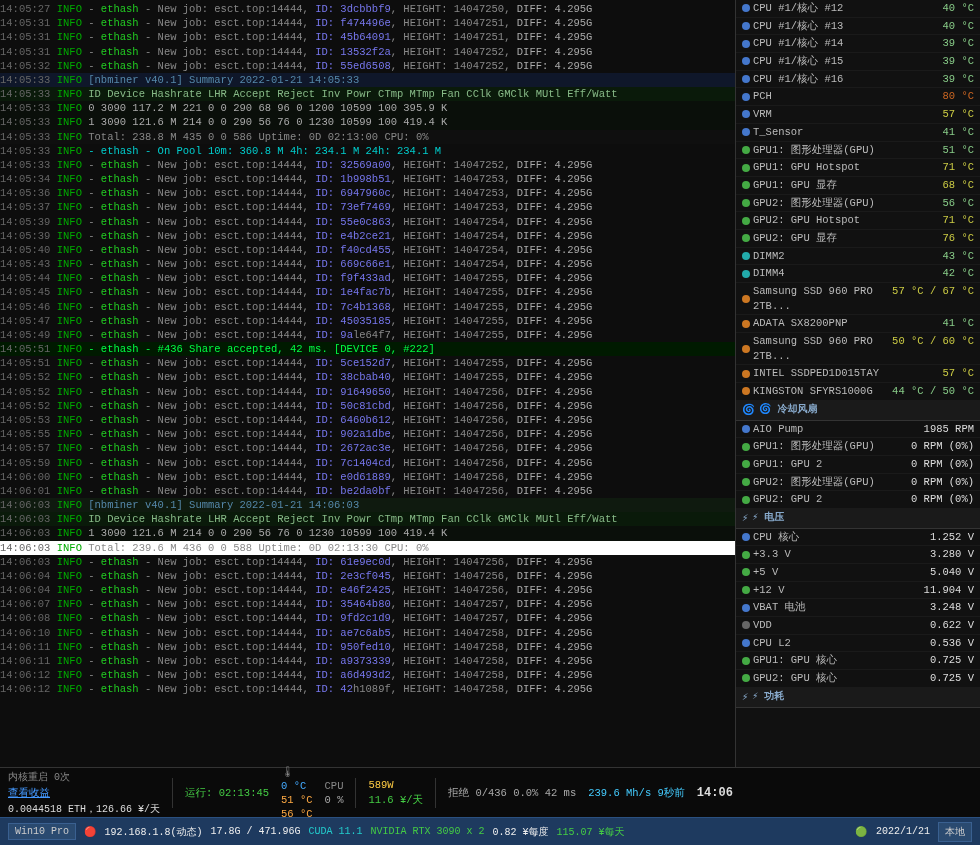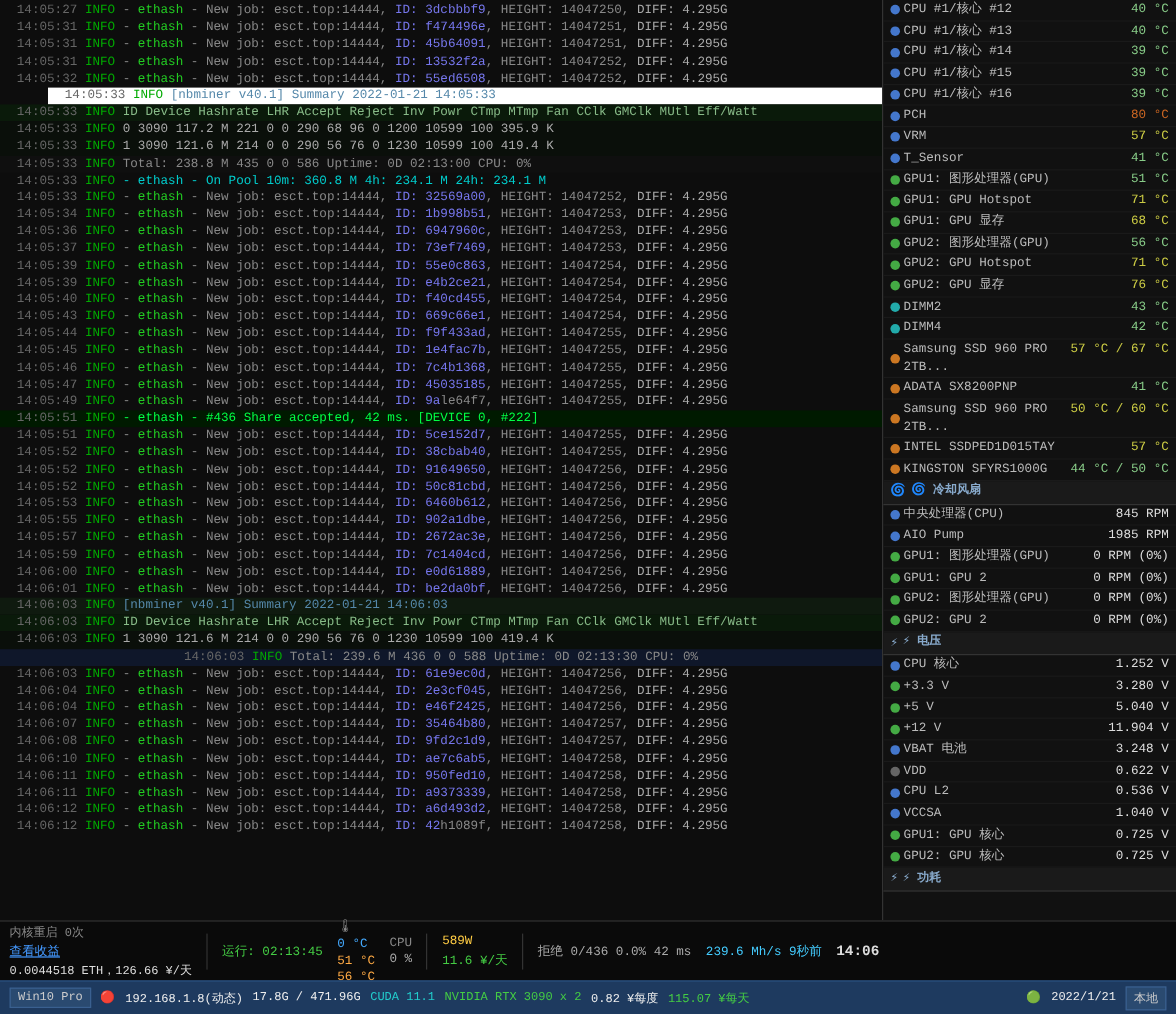--- a/index.html
+++ b/index.html
@@ -33,21 +33,21 @@
 
     .log-content {
       flex: 1;
       overflow: hidden;
       font-size: 10.5px;
       line-height: 1.35;
       padding: 2px 0;
     }
 
     .log-line {
-      padding: 0 14px;
+      padding: 0 0;
       white-space: nowrap;
       overflow: hidden;
     }
 
     
     .sensor-panel {
       width: 245px;
       background: #111;
       border-left: 1px solid #333;
       overflow-y: auto;
@@ -173,21 +173,21 @@
 <div class="main-container">
 
   <div class="log-panel">
     <div class="log-content" style="overflow-y:auto;">
 
     <div class="log-line" style="background-color: transparent; color: rgb(136, 136, 136);"><span style="color:#666">14:05:27</span> <span style="color:#00aa00">INFO</span>  - <span style="color:#22cc22">ethash</span> - <span style="color:#888">New job:</span> esct.top:14444,  <span style="color:#7777ee">ID: 3dcbbbf9</span>, HEIGHT: 14047250, <span style="color:#aaaaaa">DIFF: 4.295G</span></div>
         <div class="log-line" style="background-color: transparent; color: rgb(136, 136, 136);"><span style="color:#666">14:05:31</span> <span style="color:#00aa00">INFO</span>  - <span style="color:#22cc22">ethash</span> - <span style="color:#888">New job:</span> esct.top:14444,  <span style="color:#7777ee">ID: f474496e</span>, HEIGHT: 14047251, <span style="color:#aaaaaa">DIFF: 4.295G</span></div>
         <div class="log-line" style="background-color: transparent; color: rgb(136, 136, 136);"><span style="color:#666">14:05:31</span> <span style="color:#00aa00">INFO</span>  - <span style="color:#22cc22">ethash</span> - <span style="color:#888">New job:</span> esct.top:14444,  <span style="color:#7777ee">ID: 45b64091</span>, HEIGHT: 14047251, <span style="color:#aaaaaa">DIFF: 4.295G</span></div>
         <div class="log-line" style="background-color: transparent; color: rgb(136, 136, 136);"><span style="color:#666">14:05:31</span> <span style="color:#00aa00">INFO</span>  - <span style="color:#22cc22">ethash</span> - <span style="color:#888">New job:</span> esct.top:14444,  <span style="color:#7777ee">ID: 13532f2a</span>, HEIGHT: 14047252, <span style="color:#aaaaaa">DIFF: 4.295G</span></div>
         <div class="log-line" style="background-color: transparent; color: rgb(136, 136, 136);"><span style="color:#666">14:05:32</span> <span style="color:#00aa00">INFO</span>  - <span style="color:#22cc22">ethash</span> - <span style="color:#888">New job:</span> esct.top:14444,  <span style="color:#7777ee">ID: 55ed6508</span>, HEIGHT: 14047252, <span style="color:#aaaaaa">DIFF: 4.295G</span></div>
-        <div class="log-line" style="background-color: #ffffff; color: rgb(102, 153, 170); margin-left: 40px;"><span style="color:#666">14:05:33</span> <span style="color:#00aa00">INFO</span> <span style="color:#5588aa">              [nbminer v40.1]  Summary  2022-01-21  14:05:33</span></div>
+        <div class="log-line" style="background-color: #0f172a; color: rgb(102, 153, 170);"><span style="color:#666">14:05:33</span> <span style="color:#00aa00">INFO</span> <span style="color:#5588aa">              [nbminer v40.1]  Summary  2022-01-21  14:05:33</span></div>
         <div class="log-line" style="background-color: rgb(10, 26, 10); color: rgb(136, 187, 136);"><span style="color:#666">14:05:33</span> <span style="color:#00aa00">INFO</span> <span style="color:#88bb88"> ID  Device  Hashrate    LHR  Accept  Reject   Inv  Powr  CTmp  MTmp   Fan  CClk  GMClk  MUtl  Eff/Watt</span></div>
         <div class="log-line" style="background-color: rgb(10, 15, 10); color: rgb(170, 170, 170);"><span style="color:#666">14:05:33</span> <span style="color:#00aa00">INFO</span> <span style="color:#aaaaaa">  0    3090   117.2 M          221       0     0   290    68    96     0  1200  10599   100  395.9 K</span></div>
         <div class="log-line" style="background-color: rgb(10, 15, 10); color: rgb(170, 170, 170);"><span style="color:#666">14:05:33</span> <span style="color:#00aa00">INFO</span> <span style="color:#aaaaaa">  1    3090   121.6 M          214       0     0   290    56    76     0  1230  10599   100  419.4 K</span></div>
         <div class="log-line" style="background-color: rgb(15, 15, 15); color: rgb(136, 136, 136);"><span style="color:#666">14:05:33</span> <span style="color:#00aa00">INFO</span> <span style="color:#888888">              Total: 238.8 M         435       0     0   586   Uptime:  0D 02:13:00       CPU:  0%</span></div>
         <div class="log-line" style="background-color: transparent; color: rgb(0, 204, 204);"><span style="color:#666">14:05:33</span> <span style="color:#00aa00">INFO</span> <span style="color:#00cccc"> - ethash - On Pool   10m: 360.8 M   4h: 234.1 M   24h: 234.1 M</span></div>
         <div class="log-line" style="background-color: transparent; color: rgb(136, 136, 136);"><span style="color:#666">14:05:33</span> <span style="color:#00aa00">INFO</span>  - <span style="color:#22cc22">ethash</span> - <span style="color:#888">New job:</span> esct.top:14444,  <span style="color:#7777ee">ID: 32569a00</span>, HEIGHT: 14047252, <span style="color:#aaaaaa">DIFF: 4.295G</span></div>
         <div class="log-line" style="background-color: transparent; color: rgb(136, 136, 136);"><span style="color:#666">14:05:34</span> <span style="color:#00aa00">INFO</span>  - <span style="color:#22cc22">ethash</span> - <span style="color:#888">New job:</span> esct.top:14444,  <span style="color:#7777ee">ID: 1b998b51</span>, HEIGHT: 14047253, <span style="color:#aaaaaa">DIFF: 4.295G</span></div>
         <div class="log-line" style="background-color: transparent; color: rgb(136, 136, 136);"><span style="color:#666">14:05:36</span> <span style="color:#00aa00">INFO</span>  - <span style="color:#22cc22">ethash</span> - <span style="color:#888">New job:</span> esct.top:14444,  <span style="color:#7777ee">ID: 6947960c</span>, HEIGHT: 14047253, <span style="color:#aaaaaa">DIFF: 4.295G</span></div>
         <div class="log-line" style="background-color: transparent; color: rgb(136, 136, 136);"><span style="color:#666">14:05:37</span> <span style="color:#00aa00">INFO</span>  - <span style="color:#22cc22">ethash</span> - <span style="color:#888">New job:</span> esct.top:14444,  <span style="color:#7777ee">ID: 73ef7469</span>, HEIGHT: 14047253, <span style="color:#aaaaaa">DIFF: 4.295G</span></div>
         <div class="log-line" style="background-color: transparent; color: rgb(136, 136, 136);"><span style="color:#666">14:05:39</span> <span style="color:#00aa00">INFO</span>  - <span style="color:#22cc22">ethash</span> - <span style="color:#888">New job:</span> esct.top:14444,  <span style="color:#7777ee">ID: 55e0c863</span>, HEIGHT: 14047254, <span style="color:#aaaaaa">DIFF: 4.295G</span></div>
@@ -206,21 +206,21 @@
         <div class="log-line" style="background-color: transparent; color: rgb(136, 136, 136);"><span style="color:#666">14:05:52</span> <span style="color:#00aa00">INFO</span>  - <span style="color:#22cc22">ethash</span> - <span style="color:#888">New job:</span> esct.top:14444,  <span style="color:#7777ee">ID: 50c81cbd</span>, HEIGHT: 14047256, <span style="color:#aaaaaa">DIFF: 4.295G</span></div>
         <div class="log-line" style="background-color: transparent; color: rgb(136, 136, 136);"><span style="color:#666">14:05:53</span> <span style="color:#00aa00">INFO</span>  - <span style="color:#22cc22">ethash</span> - <span style="color:#888">New job:</span> esct.top:14444,  <span style="color:#7777ee">ID: 6460b612</span>, HEIGHT: 14047256, <span style="color:#aaaaaa">DIFF: 4.295G</span></div>
         <div class="log-line" style="background-color: transparent; color: rgb(136, 136, 136);"><span style="color:#666">14:05:55</span> <span style="color:#00aa00">INFO</span>  - <span style="color:#22cc22">ethash</span> - <span style="color:#888">New job:</span> esct.top:14444,  <span style="color:#7777ee">ID: 902a1dbe</span>, HEIGHT: 14047256, <span style="color:#aaaaaa">DIFF: 4.295G</span></div>
         <div class="log-line" style="background-color: transparent; color: rgb(136, 136, 136);"><span style="color:#666">14:05:57</span> <span style="color:#00aa00">INFO</span>  - <span style="color:#22cc22">ethash</span> - <span style="color:#888">New job:</span> esct.top:14444,  <span style="color:#7777ee">ID: 2672ac3e</span>, HEIGHT: 14047256, <span style="color:#aaaaaa">DIFF: 4.295G</span></div>
         <div class="log-line" style="background-color: transparent; color: rgb(136, 136, 136);"><span style="color:#666">14:05:59</span> <span style="color:#00aa00">INFO</span>  - <span style="color:#22cc22">ethash</span> - <span style="color:#888">New job:</span> esct.top:14444,  <span style="color:#7777ee">ID: 7c1404cd</span>, HEIGHT: 14047256, <span style="color:#aaaaaa">DIFF: 4.295G</span></div>
         <div class="log-line" style="background-color: transparent; color: rgb(136, 136, 136);"><span style="color:#666">14:06:00</span> <span style="color:#00aa00">INFO</span>  - <span style="color:#22cc22">ethash</span> - <span style="color:#888">New job:</span> esct.top:14444,  <span style="color:#7777ee">ID: e0d61889</span>, HEIGHT: 14047256, <span style="color:#aaaaaa">DIFF: 4.295G</span></div>
         <div class="log-line" style="background-color: transparent; color: rgb(136, 136, 136);"><span style="color:#666">14:06:01</span> <span style="color:#00aa00">INFO</span>  - <span style="color:#22cc22">ethash</span> - <span style="color:#888">New job:</span> esct.top:14444,  <span style="color:#7777ee">ID: be2da0bf</span>, HEIGHT: 14047256, <span style="color:#aaaaaa">DIFF: 4.295G</span></div>
         <div class="log-line" style="background-color: rgb(15, 26, 15); color: rgb(102, 153, 170);"><span style="color:#666">14:06:03</span> <span style="color:#00aa00">INFO</span> <span style="color:#5588aa">              [nbminer v40.1]  Summary  2022-01-21  14:06:03</span></div>
         <div class="log-line" style="background-color: rgb(10, 26, 10); color: rgb(136, 187, 136);"><span style="color:#666">14:06:03</span> <span style="color:#00aa00">INFO</span> <span style="color:#88bb88"> ID  Device  Hashrate    LHR  Accept  Reject   Inv  Powr  CTmp  MTmp   Fan  CClk  GMClk  MUtl  Eff/Watt</span></div>
         <div class="log-line" style="background-color: rgb(10, 15, 10); color: rgb(170, 170, 170);"><span style="color:#666">14:06:03</span> <span style="color:#00aa00">INFO</span> <span style="color:#aaaaaa">  1    3090   121.6 M          214       0     0   290    56    76     0  1230  10599   100  419.4 K</span></div>
-        <div class="log-line" style="background-color: #0f172a; color: rgb(136, 136, 136); text-align: center;"><span style="color:#666">14:06:03</span> <span style="color:#00aa00">INFO</span> <span style="color:#888888">              Total: 239.6 M         436       0     0   588   Uptime:  0D 02:13:30       CPU:  0%</span></div>
+        <div class="log-line" style="background-color: #ffffff; color: rgb(136, 136, 136);"><span style="color:#666">14:06:03</span> <span style="color:#00aa00">INFO</span> <span style="color:#888888">              Total: 239.6 M         436       0     0   588   Uptime:  0D 02:13:30       CPU:  0%</span></div>
         <div class="log-line" style="background-color: transparent; color: rgb(136, 136, 136);"><span style="color:#666">14:06:03</span> <span style="color:#00aa00">INFO</span>  - <span style="color:#22cc22">ethash</span> - <span style="color:#888">New job:</span> esct.top:14444,  <span style="color:#7777ee">ID: 61e9ec0d</span>, HEIGHT: 14047256, <span style="color:#aaaaaa">DIFF: 4.295G</span></div>
         <div class="log-line" style="background-color: transparent; color: rgb(136, 136, 136);"><span style="color:#666">14:06:04</span> <span style="color:#00aa00">INFO</span>  - <span style="color:#22cc22">ethash</span> - <span style="color:#888">New job:</span> esct.top:14444,  <span style="color:#7777ee">ID: 2e3cf045</span>, HEIGHT: 14047256, <span style="color:#aaaaaa">DIFF: 4.295G</span></div>
         <div class="log-line" style="background-color: transparent; color: rgb(136, 136, 136);"><span style="color:#666">14:06:04</span> <span style="color:#00aa00">INFO</span>  - <span style="color:#22cc22">ethash</span> - <span style="color:#888">New job:</span> esct.top:14444,  <span style="color:#7777ee">ID: e46f2425</span>, HEIGHT: 14047256, <span style="color:#aaaaaa">DIFF: 4.295G</span></div>
         <div class="log-line" style="background-color: transparent; color: rgb(136, 136, 136);"><span style="color:#666">14:06:07</span> <span style="color:#00aa00">INFO</span>  - <span style="color:#22cc22">ethash</span> - <span style="color:#888">New job:</span> esct.top:14444,  <span style="color:#7777ee">ID: 35464b80</span>, HEIGHT: 14047257, <span style="color:#aaaaaa">DIFF: 4.295G</span></div>
         <div class="log-line" style="background-color: transparent; color: rgb(136, 136, 136);"><span style="color:#666">14:06:08</span> <span style="color:#00aa00">INFO</span>  - <span style="color:#22cc22">ethash</span> - <span style="color:#888">New job:</span> esct.top:14444,  <span style="color:#7777ee">ID: 9fd2c1d9</span>, HEIGHT: 14047257, <span style="color:#aaaaaa">DIFF: 4.295G</span></div>
         <div class="log-line" style="background-color: transparent; color: rgb(136, 136, 136);"><span style="color:#666">14:06:10</span> <span style="color:#00aa00">INFO</span>  - <span style="color:#22cc22">ethash</span> - <span style="color:#888">New job:</span> esct.top:14444,  <span style="color:#7777ee">ID: ae7c6ab5</span>, HEIGHT: 14047258, <span style="color:#aaaaaa">DIFF: 4.295G</span></div>
         <div class="log-line" style="background-color: transparent; color: rgb(136, 136, 136);"><span style="color:#666">14:06:11</span> <span style="color:#00aa00">INFO</span>  - <span style="color:#22cc22">ethash</span> - <span style="color:#888">New job:</span> esct.top:14444,  <span style="color:#7777ee">ID: 950fed10</span>, HEIGHT: 14047258, <span style="color:#aaaaaa">DIFF: 4.295G</span></div>
         <div class="log-line" style="background-color: transparent; color: rgb(136, 136, 136);"><span style="color:#666">14:06:11</span> <span style="color:#00aa00">INFO</span>  - <span style="color:#22cc22">ethash</span> - <span style="color:#888">New job:</span> esct.top:14444,  <span style="color:#7777ee">ID: a9373339</span>, HEIGHT: 14047258, <span style="color:#aaaaaa">DIFF: 4.295G</span></div>
         <div class="log-line" style="background-color: transparent; color: rgb(136, 136, 136);"><span style="color:#666">14:06:12</span> <span style="color:#00aa00">INFO</span>  - <span style="color:#22cc22">ethash</span> - <span style="color:#888">New job:</span> esct.top:14444,  <span style="color:#7777ee">ID: a6d493d2</span>, HEIGHT: 14047258, <span style="color:#aaaaaa">DIFF: 4.295G</span></div>
         <div class="log-line" style="background-color: transparent; color: rgb(136, 136, 136);"><span style="color:#666">14:06:12</span> <span style="color:#00aa00">INFO</span>  - <span style="color:#22cc22">ethash</span> - <span style="color:#888">New job:</span> esct.top:14444,  <span style="color:#7777ee">ID: 42</span>h1089f, HEIGHT: 14047258, <span style="color:#aaaaaa">DIFF: 4.295G</span></div>
@@ -382,27 +382,20 @@
       <span class="sensor-value temp-normal">44 °C / 50 °C</span>
     </div>
 
     <div class="sensor-section-header">
       <span>🌀</span>
       <span style="font-size:10px;">🌀 冷却风扇</span>
     </div>
     <div class="sensor-row">
       <span class="sensor-name">
           <span class="dot dot-blue"></span>
-          <span>中央处理器(CPU)</span>
-        </span>
-      <span class="sensor-value">845 RPM</span>
-    </div>
-    <div class="sensor-row">
-      <span class="sensor-name">
-          <span class="dot dot-blue"></span>
           <span>AIO Pump</span>
         </span>
       <span class="sensor-value">1985 RPM</span>
     </div>
     <div class="sensor-row">
       <span class="sensor-name">
           <span class="dot dot-green"></span>
           <span>GPU1: 图形处理器(GPU)</span>
         </span>
       <span class="sensor-value">0 RPM (0%)</span>
@@ -474,27 +467,20 @@
           <span>VDD</span>
         </span>
       <span class="sensor-value">0.622 V</span>
     </div>
     <div class="sensor-row">
       <span class="sensor-name">
           <span class="dot dot-blue"></span>
           <span>CPU L2</span>
         </span>
       <span class="sensor-value">0.536 V</span>
-    </div>
-    <div class="sensor-row">
-      <span class="sensor-name">
-          <span class="dot dot-blue"></span>
-          <span>VCCSA</span>
-        </span>
-      <span class="sensor-value">1.040 V</span>
     </div>
     <div class="sensor-row">
       <span class="sensor-name">
           <span class="dot dot-green"></span>
           <span>GPU1: GPU 核心</span>
         </span>
       <span class="sensor-value">0.725 V</span>
     </div>
     <div class="sensor-row">
       <span class="sensor-name">

